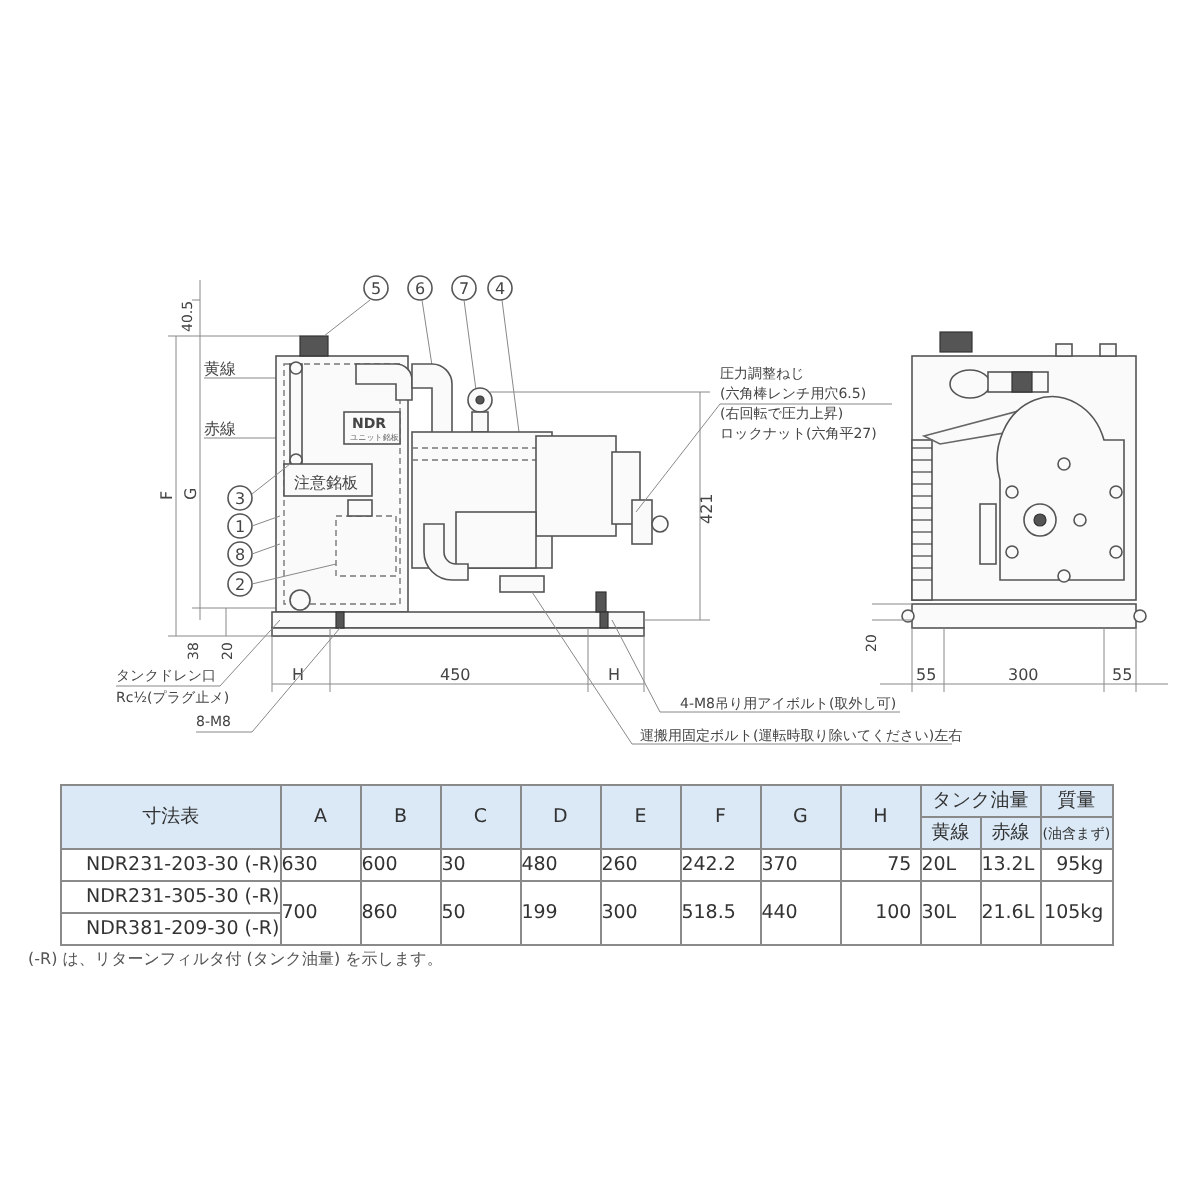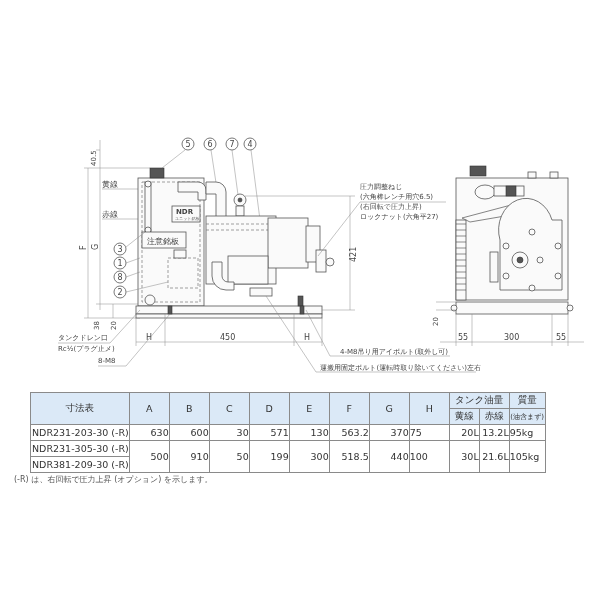--- a/index.html
+++ b/index.html
@@ -14,23 +14,23 @@
   .dash { stroke: #777; stroke-width: 0.7; fill: none; stroke-dasharray: 3 2; }
   .part { stroke: #555; stroke-width: 0.8; fill: #fafafa; }
   .dark { stroke: #333; stroke-width: 0.6; fill: #555; }
   .callout circle { fill: #fff; stroke: #555; stroke-width: 0.8; }
   .callout text { font-family: "DejaVu Sans", sans-serif; font-size: 8px; fill: #444; text-anchor: middle; }
 
   .spec-table { position: absolute; left: 30px; top: 392px; border-collapse: collapse;
                 font-size: 9.5px; color: #333; }
   .spec-table th, .spec-table td { border: 1px solid #8a8a8a; padding: 0; height: 15px; }
   .spec-table th { background: #dbe9f7; font-weight: normal; }
-  .spec-table td { text-align: right; }
-  .spec-table td.model { text-align: center; padding-left: 1px; white-space: nowrap; }
-  .spec-table td.right { text-align: left; padding-right: 4px; }
+  .spec-table td { text-align: left; }
+  .spec-table td.model { text-align: center; padding-left: 12px; white-space: nowrap; }
+  .spec-table td.right { text-align: right; padding-right: 4px; }
   .spec-table th.small { font-size: 7px; }
   .note { position: absolute; left: 14px; top: 474px; font-size: 8px; color: #555; }
 </style>
 </head>
 <body>
 
 <div class="drawing">
 <svg viewBox="0 0 600 380" xmlns="http://www.w3.org/2000/svg">
 
   <g>
@@ -270,42 +270,42 @@
       <th>赤線</th>
       <th class="small">(油含まず)</th>
     </tr>
   </thead>
   <tbody>
     <tr>
       <td class="model">NDR231-203-30 (-R)</td>
       <td>630</td>
       <td>600</td>
       <td>30</td>
-      <td>571</td>
-      <td>130</td>
-      <td>563.2</td>
+      <td>480</td>
+      <td>260</td>
+      <td>242.2</td>
       <td>370</td>
       <td class="right">75</td>
       <td>20L</td>
       <td>13.2L</td>
       <td class="right">95kg</td>
     </tr>
     <tr>
       <td class="model">NDR231-305-30 (-R)</td>
-      <td rowspan="2">500</td>
-      <td rowspan="2">910</td>
+      <td rowspan="2">700</td>
+      <td rowspan="2">860</td>
       <td rowspan="2">50</td>
       <td rowspan="2">199</td>
       <td rowspan="2">300</td>
       <td rowspan="2">518.5</td>
       <td rowspan="2">440</td>
       <td rowspan="2" class="right">100</td>
       <td rowspan="2">30L</td>
       <td rowspan="2">21.6L</td>
       <td rowspan="2" class="right">105kg</td>
     </tr>
     <tr>
       <td class="model">NDR381-209-30 (-R)</td>
     </tr>
   </tbody>
 </table>
 
-<div class="note">(-R) は、右回転で圧力上昇 (オプション) を示します。</div>
+<div class="note">(-R) は、リターンフィルタ付 (タンク油量) を示します。</div>
 
 </body></html>

